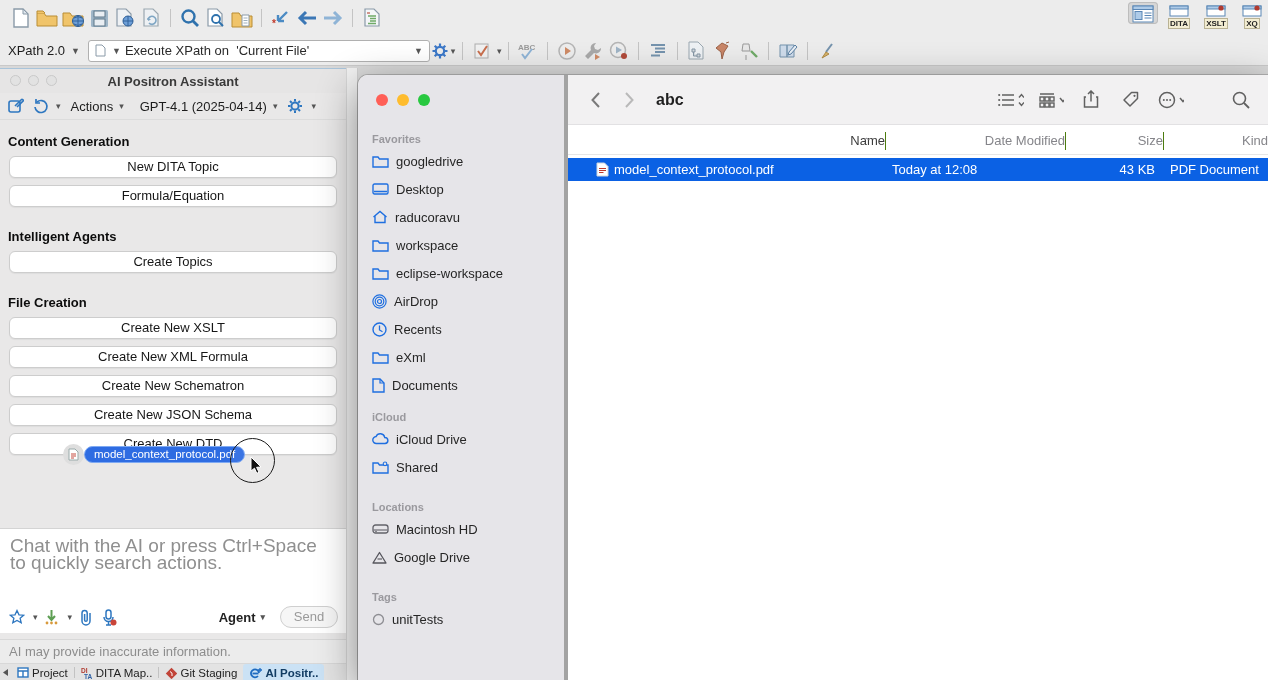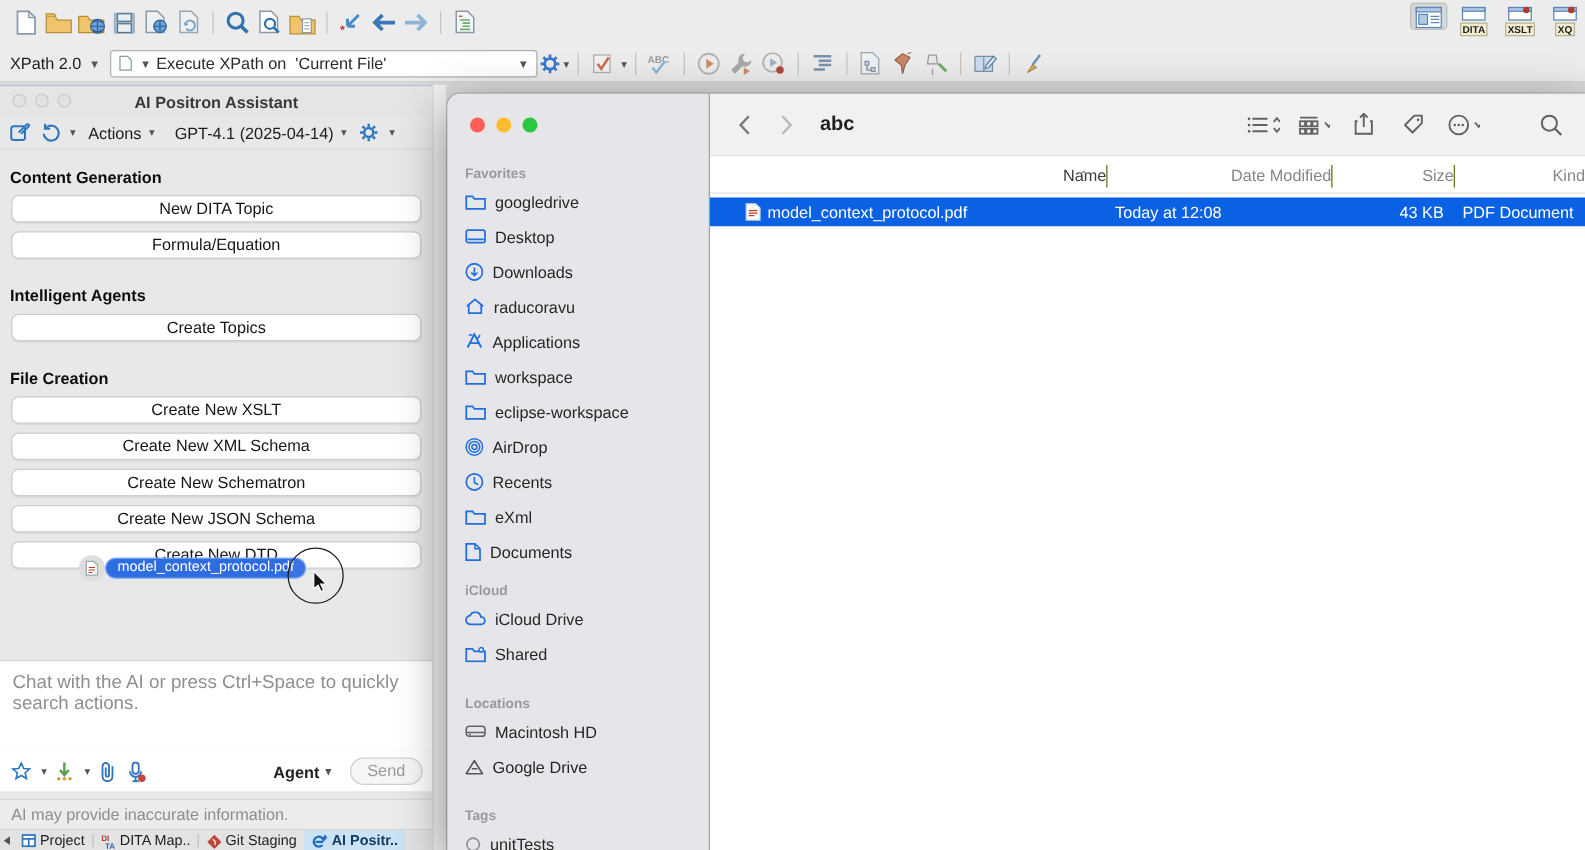--- a/index.html
+++ b/index.html
@@ -41,41 +41,41 @@
   .ai-sec-title { font-size:13px; font-weight:bold; color:#0d0d0d; margin:14px 8px 3px; }
   .ai-btn { display:block; margin:7px 9px 0; height:22px; line-height:20px; text-align:center; background:#fff;
     border:1px solid #cdcdcd; border-radius:6px; font-size:13px; color:#161616; box-shadow:0 1px 1px rgba(0,0,0,.05); }
   .chip-row { position:absolute; left:0; top:372px; width:346px; height:44px; }
   .chip-icon-circle { position:absolute; left:63px; top:3px; width:21px; height:21px; border-radius:50%;
     background:#dedede; display:flex; align-items:center; justify-content:center; }
   .chip { position:absolute; left:84px; top:5px; height:17px; background:#2e6ce2; border:1px solid #7ea9f2;
     border-radius:9px; color:#fff; font-size:11.5px; line-height:15px; padding:0 9px; }
   .ai-chat { position:absolute; left:0; top:459px; width:346px; height:73px; background:#fff;
     border-top:1px solid #d4d4d4; padding:8px 10px; }
-  .ai-chat .ph { font-size:15px; color:#8f8f8f; line-height:17px; }
+  .ai-chat .ph { font-size:19px; color:#8f8f8f; line-height:17px; }
   .ai-actions { position:absolute; left:0; top:532px; width:346px; height:32px; background:#fff;
     display:flex; align-items:center; padding:0 8px; gap:5px; }
   .agent { margin-left:auto; font-size:13px; font-weight:bold; color:#222; display:flex; align-items:center; gap:3px; }
   .send-btn { width:58px; height:22px; margin-left:10px; background:#f6f6f6; border:1px solid #cfcfcf;
     border-radius:12px; font-size:13px; color:#9a9a9a; text-align:center; line-height:20px; }
   .ai-disclaimer { position:absolute; left:0; top:570px; width:346px; height:25px; background:#ececec;
     border-top:1px solid #d8d8d8; border-bottom:1px solid #d8d8d8; display:flex; align-items:center; padding:0 9px;
     font-size:13px; color:#8d8d8d; }
   .ai-tabs { position:absolute; left:0; top:595px; width:346px; height:17px; background:#e3e3e3;
     display:flex; align-items:center; font-size:11.5px; color:#222; }
   .ai-tab { display:flex; align-items:center; gap:3px; padding:0 6px; height:17px; }
   .ai-tab.sel { background:#cbe2f5; border-radius:3px 3px 0 0; font-weight:bold; color:#123c63; }
   .tab-sep { width:1px; height:11px; background:#c2c2c2; }
 
   
   .finder { position:absolute; left:358px; top:75px; width:910px; height:605px;
     border-radius:10px 0 0 0; box-shadow:0 12px 40px rgba(0,0,0,.45), 0 0 0 1px rgba(0,0,0,.18);
     overflow:hidden; background:#fff; }
   .f-sidebar { position:absolute; left:0; top:0; width:210px; height:605px; background:#e6e5e9;
-    border-right:1px solid #a3a3a3; padding-top:48px; }
+    border-right:4px solid #a3a3a3; padding-top:48px; }
   .lights { position:absolute; left:18px; top:19px; display:flex; gap:9px; }
   .lights i { width:12px; height:12px; border-radius:50%; }
   .f-sec-title { font-size:11px; font-weight:bold; color:#9a999e; margin:8px 0 0 14px; height:16px; line-height:16px; }
   .f-item { display:flex; align-items:center; gap:7px; height:28px; padding-left:14px;
     font-size:13px; color:#262626; }
   .f-item svg { flex:none; }
   .f-main { position:absolute; left:210px; top:0; width:700px; height:605px; background:#fff; }
   .f-toolbar { height:50px; background:#f2f1f2; border-bottom:1px solid #e2e1e3;
     display:flex; align-items:center; padding:0 14px; color:#616161; }
   .f-title { font-size:16px; font-weight:bold; color:#1f1f1f; margin-left:14px; }
@@ -363,21 +363,21 @@
   </div>
 
   <div>
     <div class="ai-sec-title">Content Generation</div>
     <div class="ai-btn">New DITA Topic</div>
     <div class="ai-btn">Formula/Equation</div>
     <div class="ai-sec-title" style="margin-top:22px">Intelligent Agents</div>
     <div class="ai-btn">Create Topics</div>
     <div class="ai-sec-title" style="margin-top:22px">File Creation</div>
     <div class="ai-btn">Create New XSLT</div>
-    <div class="ai-btn">Create New XML Schema</div>
+    <div class="ai-btn">Create New XML Formula</div>
     <div class="ai-btn">Create New Schematron</div>
     <div class="ai-btn">Create New JSON Schema</div>
     <div class="ai-btn">Create New DTD</div>
   </div>
 
   <div class="chip-row">
     <span class="chip-icon-circle">
       <svg width="11" height="13">
           <path d="M1 1 h6 l3 3 v8 h-9 z" fill="#fff" stroke="#9aa"></path>
           <path d="M3 6 h5 M3 8 h5 M3 10 h3" stroke="#c0392b" stroke-width=".9"></path>
@@ -482,38 +482,24 @@
         <span>googledrive</span>
       </div>
     <div class="f-item">
         <svg width="17" height="13">
           <rect x="1" y="1" width="15" height="10" rx="1.5" fill="none" stroke="#1f6fe0" stroke-width="1.4"></rect>
           <path d="M2 8.5 h13" stroke="#1f6fe0" stroke-width="1.4"></path>
         </svg>
         <span>Desktop</span>
       </div>
     <div class="f-item">
-        <svg width="15" height="15">
-          <circle cx="7.5" cy="7.5" r="6.5" fill="none" stroke="#1f6fe0" stroke-width="1.4"></circle>
-          <path d="M7.5 4 v6 M5 8 l2.5 2.5 L10 8" fill="none" stroke="#1f6fe0" stroke-width="1.3"></path>
-        </svg>
-        <span>Downloads</span>
-      </div>
-    <div class="f-item">
         <svg width="16" height="14">
           <path d="M1.5 7 L8 1.5 L14.5 7 M3 6 v6.5 h10 V6" fill="none" stroke="#1f6fe0" stroke-width="1.4"></path>
         </svg>
         <span>raducoravu</span>
-      </div>
-    <div class="f-item">
-        <svg width="15" height="14">
-          <path d="M2 12 L7.5 1.5 L13 12 M4.5 8.5 h6" fill="none" stroke="#1f6fe0" stroke-width="1.5"></path>
-          <path d="M3 2 h3 M12 2 l-2 3" stroke="#1f6fe0" stroke-width="1.3"></path>
-        </svg>
-        <span>Applications</span>
       </div>
     <div class="f-item">
         <svg width="17" height="13">
           <path d="M1 3.5 v-1.5 h5 l1.5 2 h8.5 v8 h-15 z" fill="none" stroke="#1f6fe0" stroke-width="1.4"></path>
         </svg>
         <span>workspace</span>
       </div>
     <div class="f-item">
         <svg width="17" height="13">
           <path d="M1 3.5 v-1.5 h5 l1.5 2 h8.5 v8 h-15 z" fill="none" stroke="#1f6fe0" stroke-width="1.4"></path>

